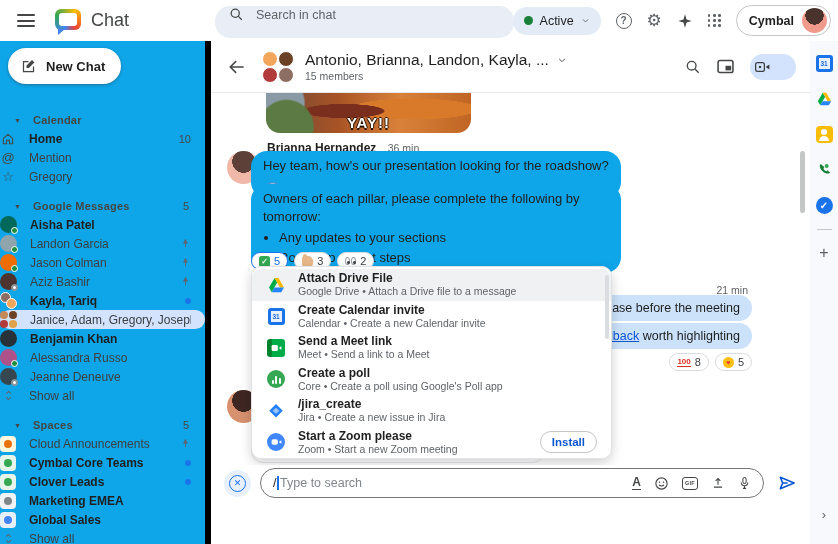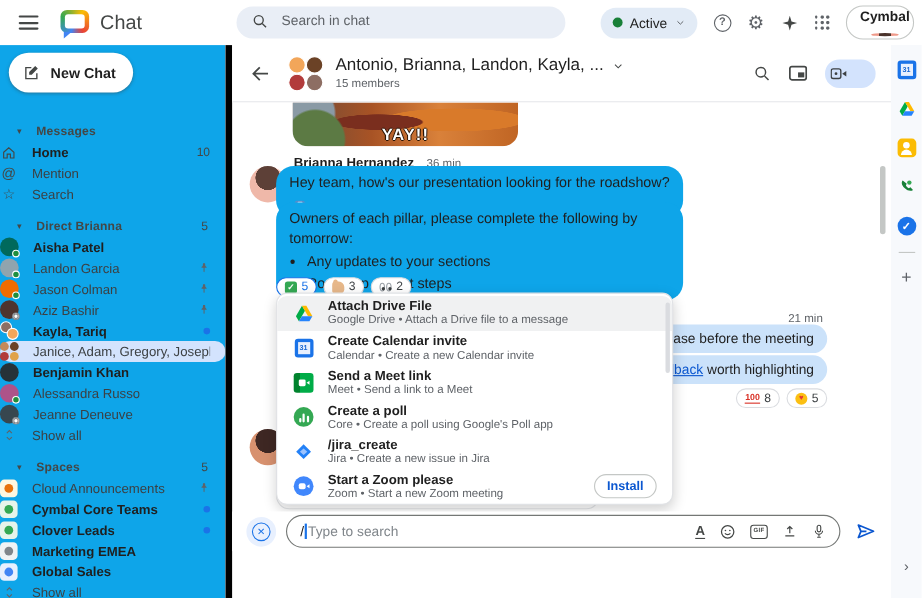--- a/index.html
+++ b/index.html
@@ -8,31 +8,31 @@
 
   
   .topbar { position:absolute; top:0; left:0; right:0; height:41px; background:#fff; display:flex; align-items:center; }
   .hamburger { margin-left:17px; width:18px; display:flex; flex-direction:column; gap:3.5px; cursor:pointer; }
   .hamburger i { height:2px; background:#444746; border-radius:1px; }
   .applogo { margin-left:20px; width:26px; height:24px; position:relative; }
   .applogo .bub { width:26px; height:21px; border-radius:6px; background:conic-gradient(from 200deg,#4285f4,#34a853 90deg,#fbbc04 200deg,#ea4335 300deg,#4285f4); position:relative; }
   .applogo .bub::after { content:""; position:absolute; inset:4px; background:#fff; border-radius:3px; }
   .applogo .tail { position:absolute; left:3px; top:20px; width:0; height:0; border-left:7px solid #4285f4; border-bottom:6px solid transparent; }
   .apptitle { margin-left:10px; font-size:18px; color:#444746; }
-  .searchpill { position:absolute; left:215px; top:6px; width:299px; height:29px; border-radius:15px; background:#e9eef6; display:flex; align-items:flex-start; padding:6px 14px; gap:12px; }
+  .searchpill { position:absolute; left:215px; top:6px; width:299px; height:29px; border-radius:15px; background:#e9eef6; display:flex; align-items:flex-end; padding:16px 14px; gap:12px; }
   .searchpill .ph { font-size:12.5px; color:#5f6368; }
   .tb-right { position:absolute; right:7px; top:5px; height:31px; display:flex; align-items:center; gap:15px; }
   .statuspill { height:28px; border-radius:14px; background:#e2ebf6; display:flex; align-items:center; gap:7px; padding:0 11px; cursor:pointer; }
   .statuspill .gdot { width:9px; height:9px; border-radius:50%; background:#188038; }
   .statuspill .slabel { font-size:12.5px; color:#1f1f1f; }
   .helpcirc { width:16px; height:16px; border:1.6px solid #5f6368; border-radius:50%; color:#5f6368; font-size:10px; font-weight:bold; display:flex; align-items:center; justify-content:center; cursor:pointer; }
   .gear { font-size:17px; color:#5f6368; cursor:pointer; line-height:1; }
   .gridicon { width:13px; height:13px; display:grid; grid-template-columns:repeat(3,1fr); gap:2.5px; cursor:pointer; }
   .gridicon i { width:2.6px; height:2.6px; border-radius:50%; background:#5f6368; }
-  .orgpill { height:31px; border:1px solid #c4c7c5; border-radius:16px; display:flex; align-items:center; gap:8px; padding:2px 3px 2px 12px; cursor:pointer;flex-direction:column; }
+  .orgpill { height:31px; border:1px solid #c4c7c5; border-radius:16px; display:flex; align-items:center; gap:8px; padding:2px 3px 2px 12px; cursor:pointer; }
   .orgpill .orgname { font-size:12.5px; font-weight:bold; color:#1f1f1f; }
   .av-me { width:25px; height:25px; border-radius:50%; background:radial-gradient(circle at 50% 30%, #4a332c 0 42%, #ef9a8a 43%); }
 
   
   .sidebar { position:absolute; top:41px; left:0; width:205px; bottom:0; background:#0ea5e9; padding-top:5px; overflow:hidden; }
   .newchat { margin:2px 0 16px 8px; display:inline-flex; align-items:center; gap:10px; height:36px; padding:0 16px 0 13px; border-radius:18px; background:#fff; box-shadow:0 1px 2px rgba(60,64,67,.3),0 1px 3px 1px rgba(60,64,67,.15); font-size:13px; font-weight:bold; color:#1f1f1f; cursor:pointer; }
   .sechead { display:flex; align-items:center; height:18px; padding:0 16px 0 14px; margin-top:11px; }
   .sechead .caret { font-size:7px; color:#444746; width:10px; }
   .sechead .sectitle { font-size:11px; font-weight:bold; color:#444746; margin-left:9px; letter-spacing:.2px; }
   .sechead .seccount { margin-left:auto; font-size:11px; color:#444746; }
@@ -207,43 +207,43 @@
 <div class="sidebar">
   <div class="newchat">
     <svg width="15" height="15" viewBox="0 0 24 24">
         <path fill="#444746" d="M3 3h9v2H5v14h14v-7h2v9H3V3zm14.6-1.4l3.8 3.8-8.8 8.8H8.8v-3.8l8.8-8.8z"></path>
       </svg>
     <span>New Chat</span>
   </div>
 
   <div class="sechead">
     <span class="caret">▼</span>
-    <span class="sectitle">Messages</span>
+    <span class="sectitle">Calendar</span>
   </div>
   <div class="srow bold">
     <span class="sic">
         <svg width="14" height="14" viewBox="0 0 24 24">
           <path d="M4 11l8-7 8 7v9h-5.5v-6h-5v6H4z" fill="none" stroke="#444746" stroke-width="1.8"></path>
         </svg>
       </span>
     <span class="lbl">Home</span>
     <span class="badge">10</span>
   </div>
   <div class="srow">
     <span class="sic">@</span>
     <span class="lbl">Mention</span>
   </div>
   <div class="srow">
     <span class="sic">☆</span>
-    <span class="lbl">Search</span>
+    <span class="lbl">Gregory</span>
   </div>
 
   <div class="sechead">
     <span class="caret">▼</span>
-    <span class="sectitle">Direct Brianna</span>
+    <span class="sectitle">Google Messages</span>
     <span class="seccount">5</span>
   </div>
 
   <div class="srow bold">
     <span class="av" style="background:#00695c">
         <i class="st on"></i>
       </span>
     <span class="lbl">Aisha Patel</span>
   </div>
   <div class="srow">

